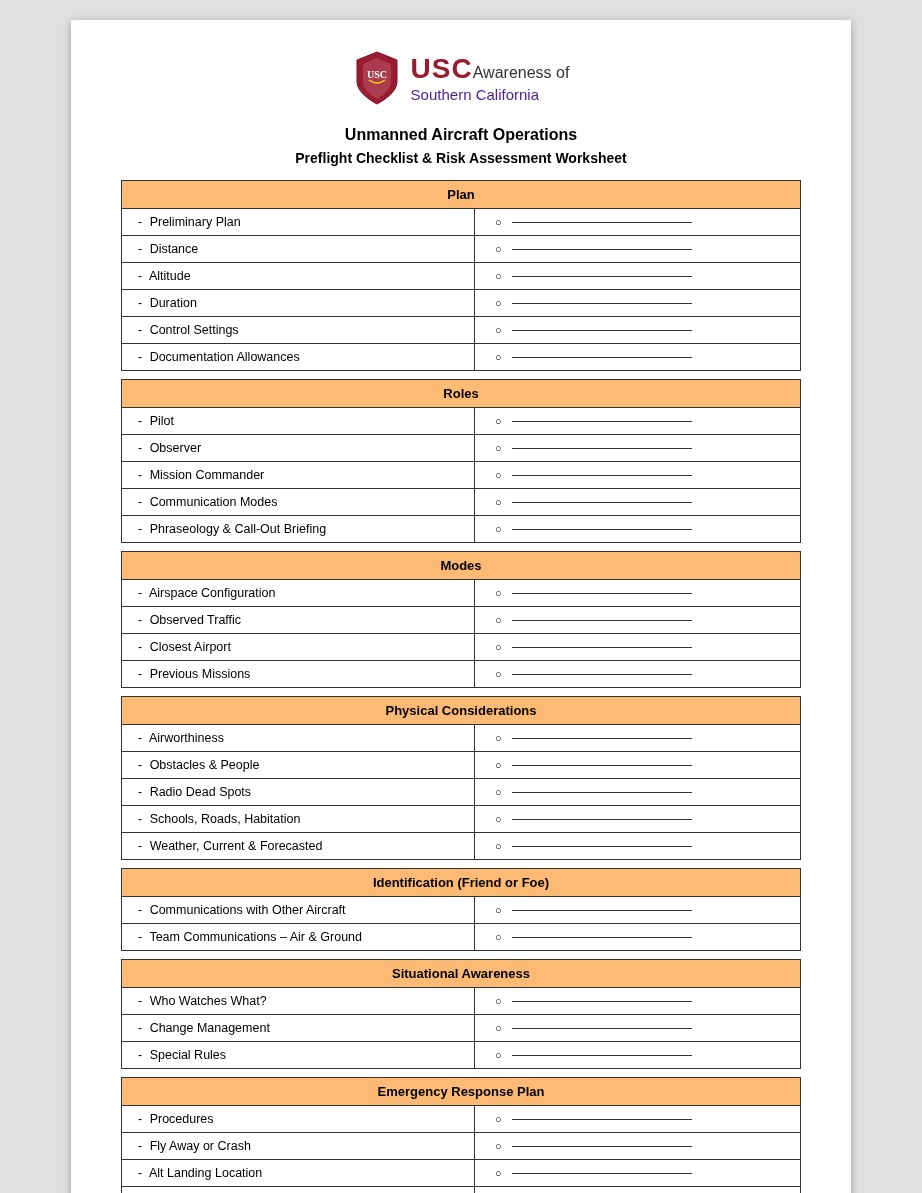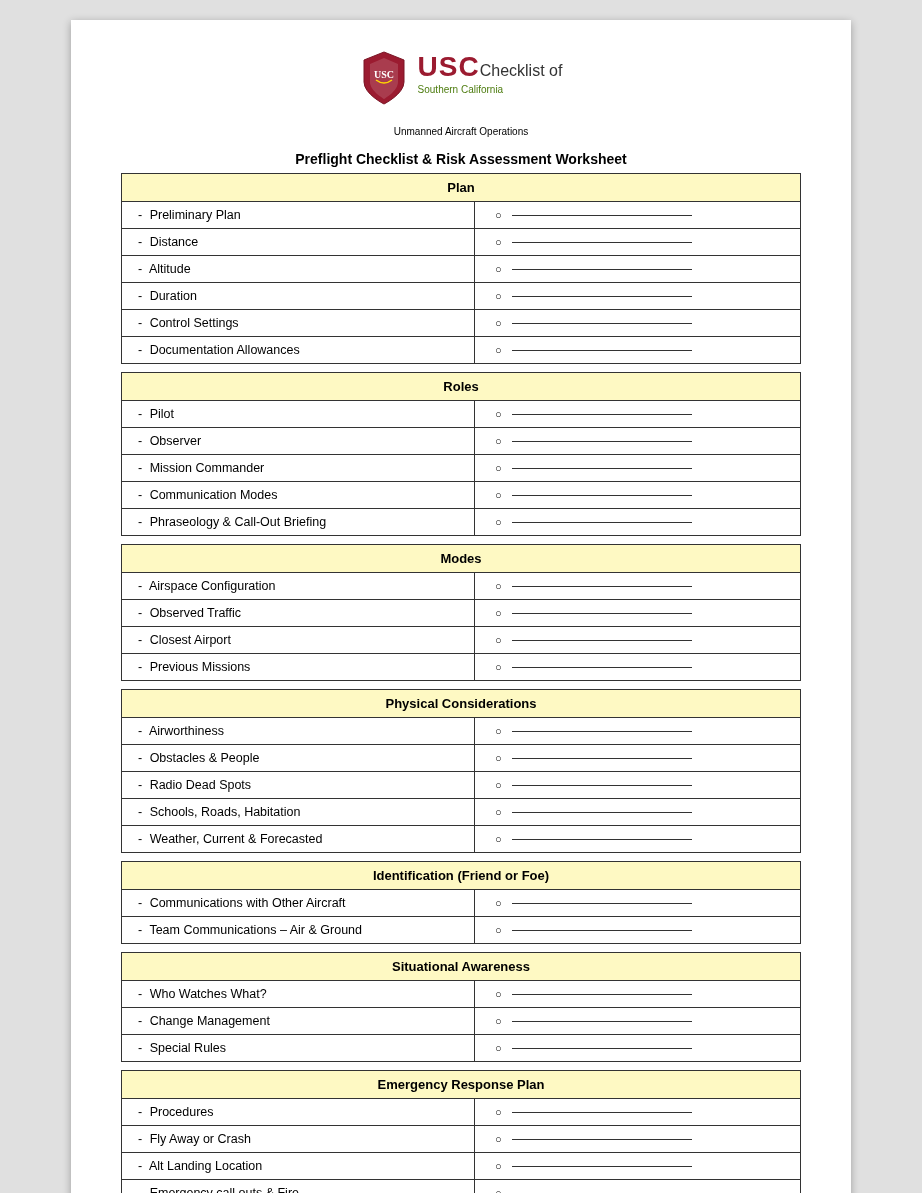--- a/index.html
+++ b/index.html
@@ -20,20 +20,21 @@
     .page {
       background: #fff;
       width: 780px;
       padding: 30px 50px 40px 50px;
       box-shadow: 0 2px 8px rgba(0,0,0,0.3);
     }
 
     .header {
       display: flex;
       justify-content: center;
+      align-items: center;
       margin-bottom: 20px;
     }
 
     .logo-shield {
       width: 48px;
       height: 56px;
       margin-right: 10px;
       flex-shrink: 0;
     }
 
@@ -44,56 +45,56 @@
     }
 
     .logo-usc {
       font-size: 28px;
       font-weight: bold;
       color: #9b1b30;
       letter-spacing: 1px;
     }
 
     .logo-subtitle {
-      font-size: 10px;
-      color: #4d7c0f;
+      font-size: 15px;
+      color: #4c1d95;
     }
 
     .doc-title {
       text-align: center;
-      font-size: 10px;
-      font-weight: normal;
-      margin-bottom: 14px;
+      font-size: 16px;
+      font-weight: bold;
+      margin-bottom: 6px;
       color: #000;
     }
 
     .doc-subtitle {
       text-align: center;
       font-size: 14px;
       font-weight: bold;
-      margin-bottom: 6px;
+      margin-bottom: 14px;
       color: #000;
     }
 
     table {
       width: 100%;
       border-collapse: collapse;
       font-size: 12.5px;
     }
 
     td, th {
       border: 1px solid #333;
       padding: 4px 8px;
       vertical-align: middle;
     }
 
     .section-header td {
       text-align: center;
       font-weight: bold;
-      background: #fef9c3;
+      background: #fdba74;
       padding: 6px 8px;
       font-size: 13px;
     }
 
     .item-label {
       width: 52%;
       padding: 3px 8px 3px 16px;
       color: #000;
       font-size: 12.5px;
       border-right: 1px solid #333;
@@ -138,21 +139,21 @@
 
   <div class="header">
     <svg class="logo-shield" viewBox="0 0 48 56" xmlns="http://www.w3.org/2000/svg">
       <path d="M24 2 L44 10 L44 32 C44 44 24 54 24 54 C24 54 4 44 4 32 L4 10 Z" fill="#9b1b30" stroke="#7a1525" stroke-width="1"></path>
       <path d="M24 8 L38 14 L38 32 C38 41 24 49 24 49 C24 49 10 41 10 32 L10 14 Z" fill="#fff" opacity="0.15"></path>
       <text x="24" y="28" text-anchor="middle" fill="#fff" font-size="10" font-weight="bold" font-family="serif">USC</text>
       <path d="M16 30 Q24 36 32 30" stroke="#ffd700" stroke-width="1.5" fill="none"></path>
     </svg>
     <div class="logo-text">
       <div>
-        <span class="logo-usc">USC</span><span style="font-size:16px;color:#333;">Checklist of</span>
+        <span class="logo-usc">USC</span><span style="font-size:16px;color:#333;">Awareness of</span>
       </div>
       <div class="logo-subtitle">Southern California</div>
     </div>
   </div>
 
   <div class="doc-title">Unmanned Aircraft Operations</div>
   <div class="doc-subtitle">Preflight Checklist &amp; Risk Assessment Worksheet</div>
 
   <table>
 

